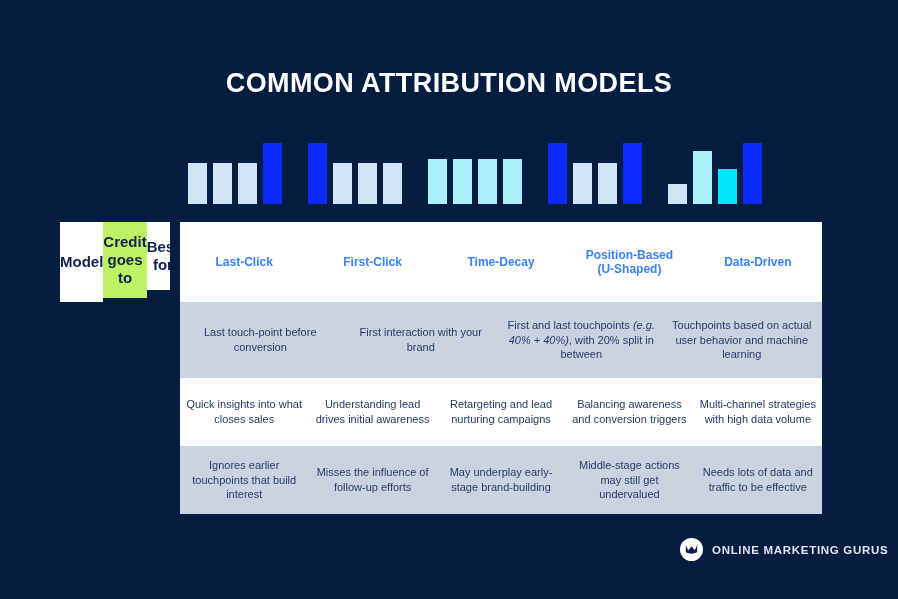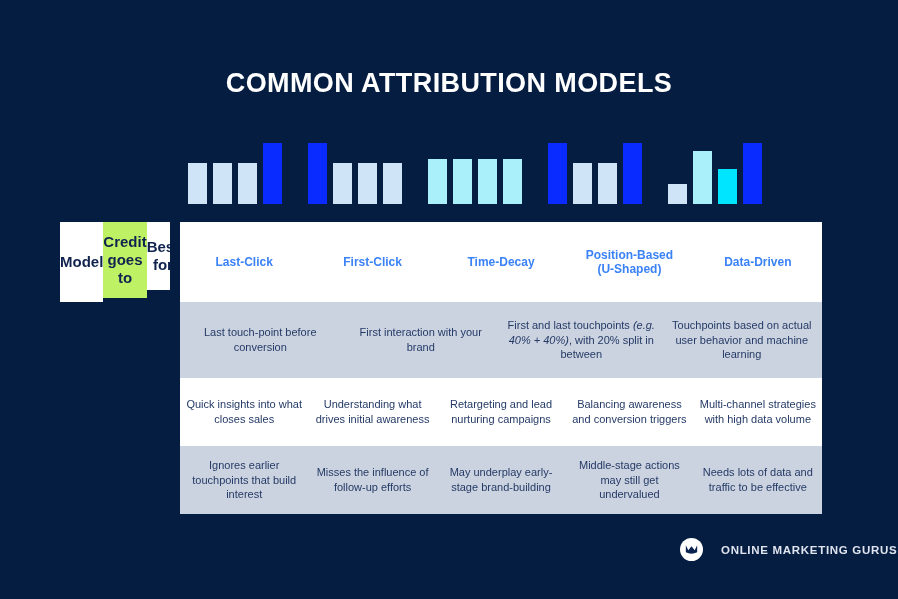--- a/index.html
+++ b/index.html
@@ -106,21 +106,21 @@
     color:#243a66;
     font-size:11px;
     line-height:1.33;
   }
   .cell em{font-style:italic;}
 
   
   .logo{
     position:absolute;
     left:680px;top:538px;
-    display:flex;align-items:center;gap:18px;text-align:right;
+    display:flex;align-items:center;gap:9px;text-align:right;
   }
   .logo-mark{
     width:23px;height:23px;border-radius:50%;
     background:#ffffff;
     display:flex;align-items:center;justify-content:center;
   }
   .logo-text{
     color:#dfe4ee;
     font-size:11.5px;
     font-weight:bold;
@@ -191,21 +191,21 @@
         <div class="drow r0">
           <div class="cell">Last touch-point before conversion</div>
           <div class="cell">First interaction with your brand</div>
           <div class="cell">
             <span>First and last touchpoints <em>(e.g. 40% + 40%)</em>, with 20% split in between</span>
           </div>
           <div class="cell">Touchpoints based on actual user behavior and machine learning</div>
         </div>
         <div class="drow r1">
           <div class="cell">Quick insights into what closes sales</div>
-          <div class="cell">Understanding what drives initial awareness</div>
+          <div class="cell">Understanding lead drives initial awareness</div>
           <div class="cell">Retargeting and lead nurturing campaigns</div>
           <div class="cell">Balancing awareness and conversion triggers</div>
           <div class="cell">Multi-channel strategies with high data volume</div>
         </div>
         <div class="drow r2">
           <div class="cell">Ignores earlier touchpoints that build interest</div>
           <div class="cell">Misses the influence of follow-up efforts</div>
           <div class="cell">May underplay early-stage brand-building</div>
           <div class="cell">Middle-stage actions may still get undervalued</div>
           <div class="cell">Needs lots of data and traffic to be effective</div>

